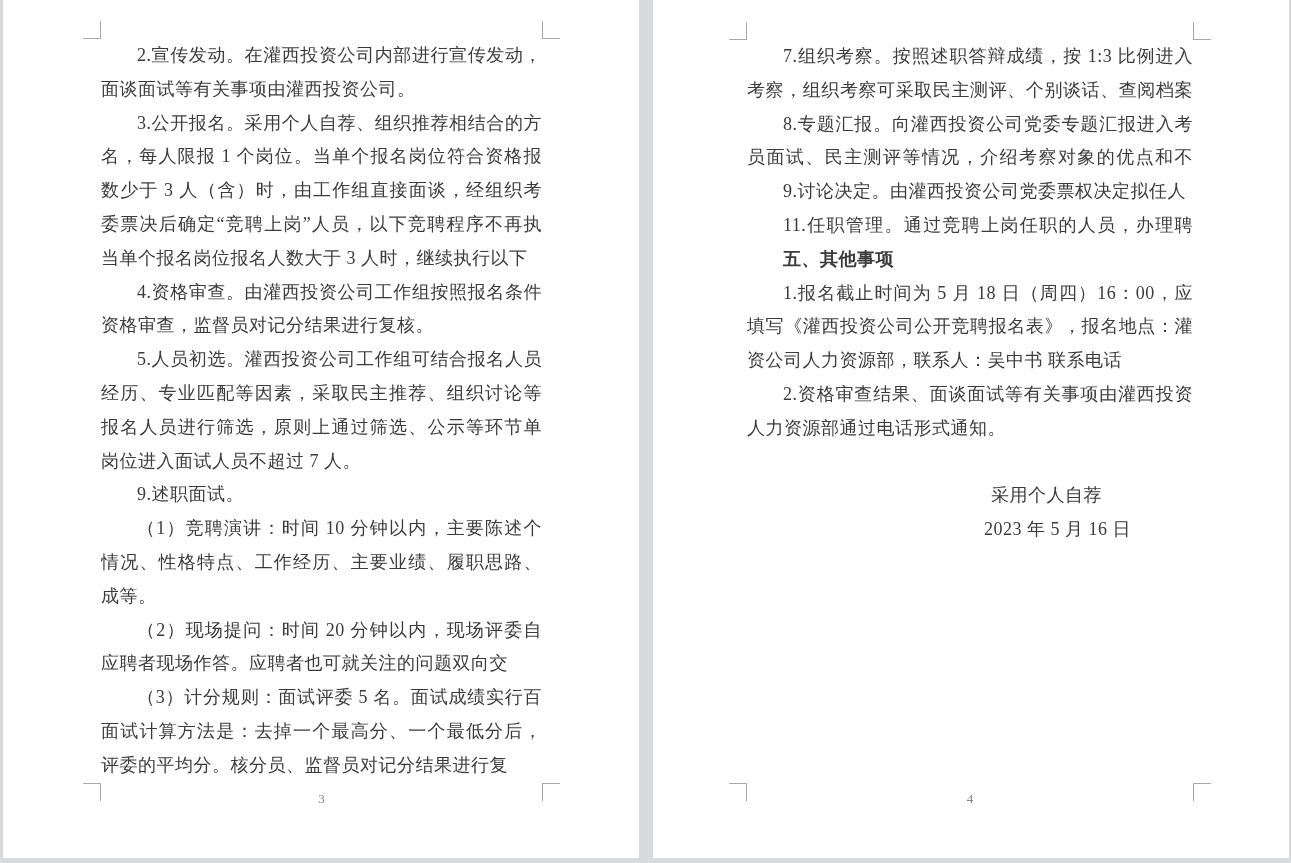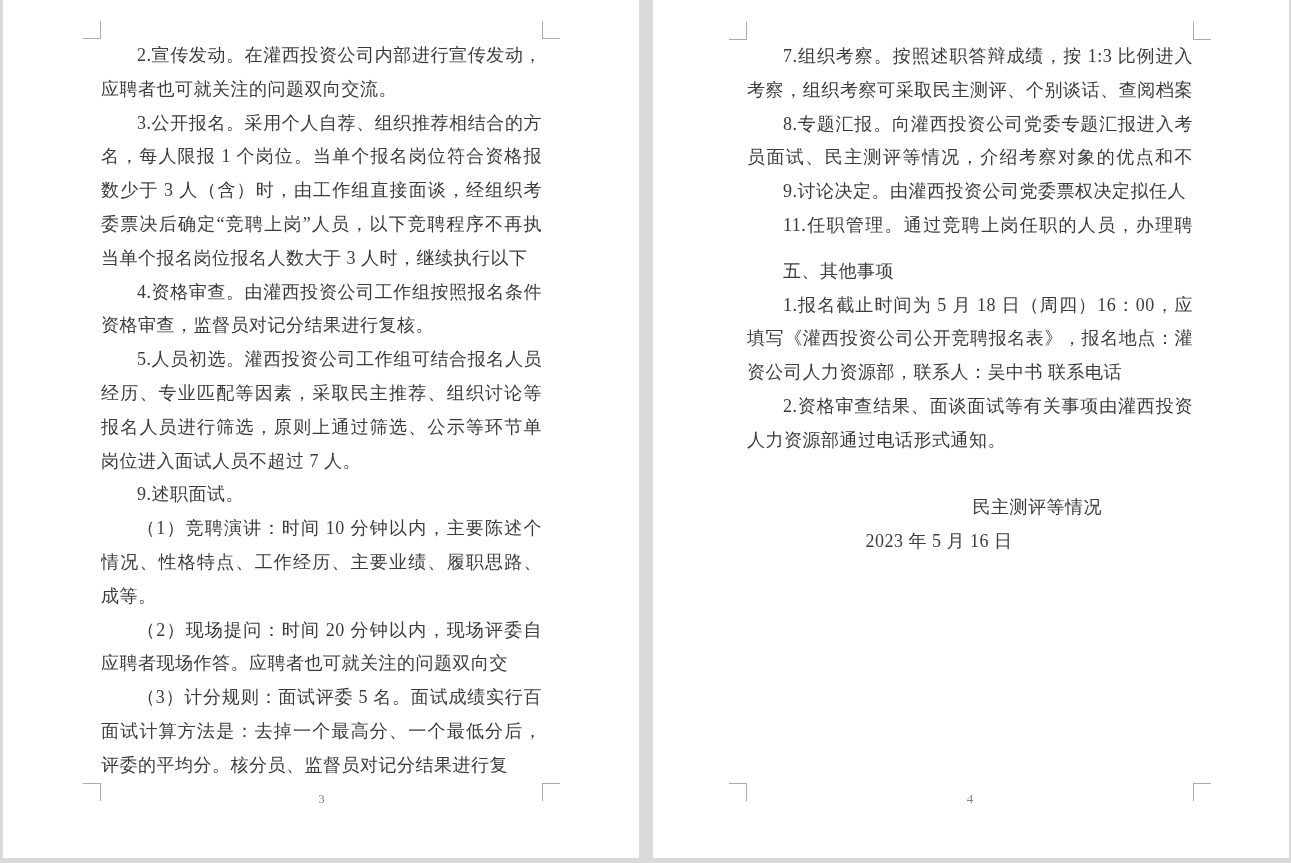--- a/index.html
+++ b/index.html
@@ -41,25 +41,25 @@
     height: 33.8px;
     overflow: hidden;
     white-space: normal;
     text-align: left;
   }
   .ln.fill {
     text-align: justify;
     text-align-last: justify;
   }
   .ln.ind { text-indent: 36px; }
-  .ln.bold { font-weight: normal; margin-top: 12px; }
+  .ln.bold { font-weight: bold; }
   .ln.blank { }
 
   .sig-org  { text-align: right; padding-right: 91px; }
-  .sig-date { text-align: center; padding-right: 62px; }
+  .sig-date { text-align: right; padding-right: 62px; }
 
   
   .mark {
     position: absolute;
     width: 17px;
     height: 17px;
     border: 0 solid #a9aaac;
   }
   .page-a .mark.tl { left: 80px;  top: 21px;  border-right-width: 1px; border-bottom-width: 1px; }
   .page-a .mark.tr { left: 539px; top: 21px;  border-left-width: 1px;  border-bottom-width: 1px; }
@@ -87,21 +87,21 @@
 <div class="stage">
 
   <div class="page page-a">
     <div class="mark tl"></div>
     <div class="mark tr"></div>
     <div class="mark bl"></div>
     <div class="mark br"></div>
 
     <div class="text-area">
       <div class="ln fill ind">2.宣传发动。在灌西投资公司内部进行宣传发动，鼓励</div>
-      <div class="ln">应聘者也可就关注的问题双向交流。</div>
+      <div class="ln">面谈面试等有关事项由灌西投资公司。</div>
       <div class="ln fill ind">3.公开报名。采用个人自荐、组织推荐相结合的方式报</div>
       <div class="ln fill">名，每人限报 1 个岗位。当单个报名岗位符合资格报名人</div>
       <div class="ln fill">数少于 3 人（含）时，由工作组直接面谈，经组织考察和党</div>
       <div class="ln fill">委票决后确定“竞聘上岗”人员，以下竞聘程序不再执行。</div>
       <div class="ln">当单个报名岗位报名人数大于 3 人时，继续执行以下程序。</div>
       <div class="ln fill ind">4.资格审查。由灌西投资公司工作组按照报名条件进行</div>
       <div class="ln">资格审查，监督员对记分结果进行复核。</div>
       <div class="ln fill ind">5.人员初选。灌西投资公司工作组可结合报名人员工作</div>
       <div class="ln fill">经历、专业匹配等因素，采取民主推荐、组织讨论等方式对</div>
       <div class="ln fill">报名人员进行筛选，原则上通过筛选、公示等环节单个报名</div>
@@ -133,20 +133,20 @@
       <div class="ln fill">员面试、民主测评等情况，介绍考察对象的优点和不足，提</div>
       <div class="ln ind">9.讨论决定。由灌西投资公司党委票权决定拟任人选。</div>
       <div class="ln fill ind">11.任职管理。通过竞聘上岗任职的人员，办理聘任手</div>
       <div class="ln ind bold">五、其他事项</div>
       <div class="ln fill ind">1.报名截止时间为 5 月 18 日（周四）16：00，应聘者</div>
       <div class="ln fill">填写《灌西投资公司公开竞聘报名表》，报名地点：灌西投</div>
       <div class="ln">资公司人力资源部，联系人：吴中书 联系电话 13775561066。</div>
       <div class="ln fill ind">2.资格审查结果、面谈面试等有关事项由灌西投资公司</div>
       <div class="ln">人力资源部通过电话形式通知。</div>
       <div class="ln blank"></div>
-      <div class="ln sig-org">民主测评等情况</div>
+      <div class="ln sig-org">采用个人自荐</div>
       <div class="ln sig-date">2023 年 5 月 16 日</div>
     </div>
 
     <div class="pagenum">4</div>
   </div>
 
 </div>
 
 </body></html>

